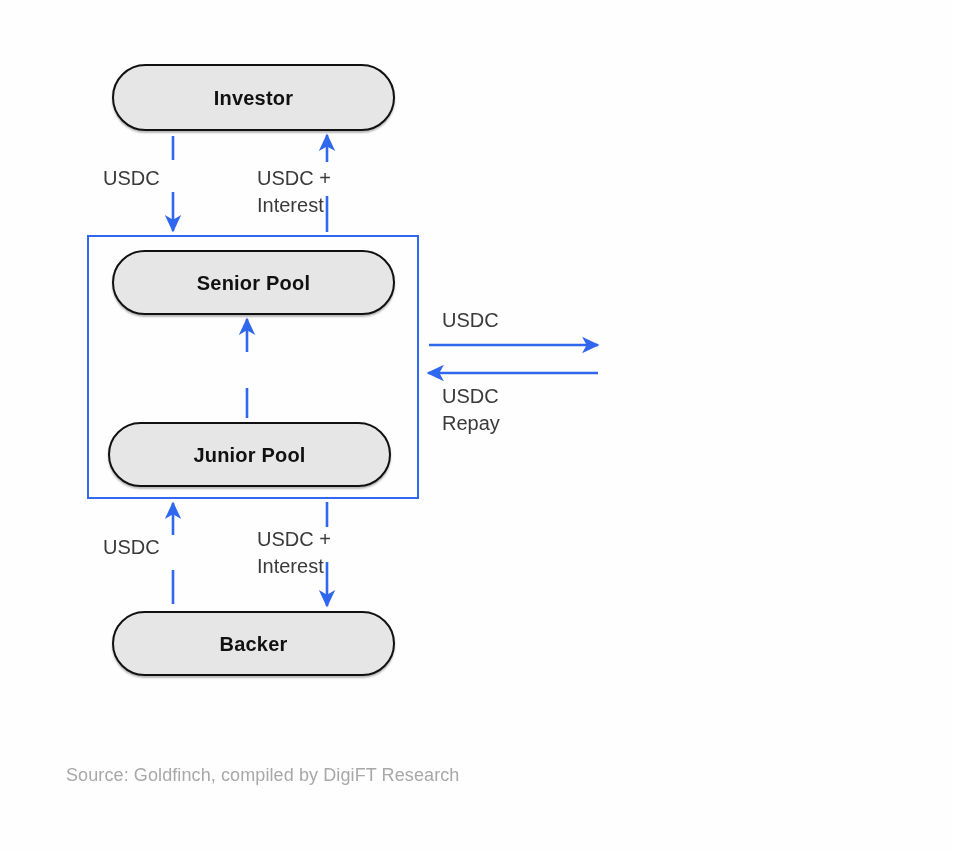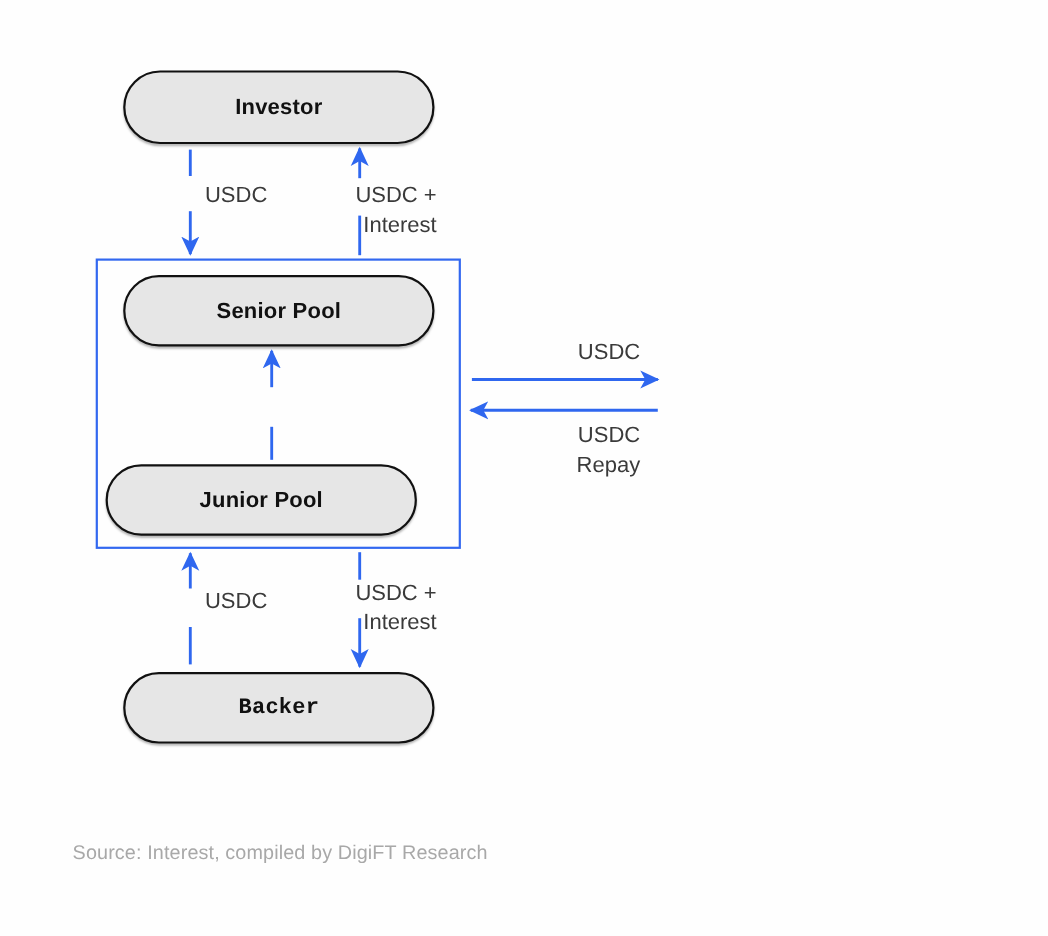--- a/index.html
+++ b/index.html
@@ -55,21 +55,21 @@
     background: transparent;
   }
 
   .edge-label {
     position: absolute;
     font-size: 20px;
     color: #3a3a3a;
     font-weight: 400;
     line-height: 1.35;
     white-space: pre-line;
-    text-align: right;
+    text-align: left;
   }
 
   .source-note {
     position: absolute;
     font-size: 18px;
     color: #a8a8a8;
     font-weight: 400;
     letter-spacing: 0.1px;
   }
 </style>
@@ -122,40 +122,40 @@
   <div class="tranche-box" style="left:87px; top:235px; width:332px; height:264px;"></div>
 
   <div class="node node-light" style="left:112px; top:64px; width:283px; height:67px;">
     <span class="node-label">Investor</span>
   </div>
 
   <div class="node node-light" style="left:112px; top:250px; width:283px; height:65px;">
     <span class="node-label">Senior Pool</span>
   </div>
 
-  <div class="node node-light" style="left:96px; top:422px; width:283px; height:65px;">
+  <div class="node node-light" style="left:108px; top:422px; width:283px; height:65px;">
     <span class="node-label">Junior Pool</span>
   </div>
 
-  <div class="node node-light" style="left:112px; top:611px; width:283px; height:65px;font-family:Liberation Mono, monospace;">
+  <div class="node node-light" style="left:112px; top:611px; width:283px; height:65px;">
     <span class="node-label">Backer</span>
   </div>
 
 
   <div class="edge-label" style="left:103px; top:165px; width:140px;">USDC</div>
 
   <div class="edge-label" style="left:257px; top:165px; width:140px;">USDC +
 Interest</div>
 
 
   <div class="edge-label" style="left:442px; top:307px; width:140px;">USDC</div>
 
   <div class="edge-label" style="left:442px; top:383px; width:140px;">USDC
 Repay</div>
 
   <div class="edge-label" style="left:103px; top:534px; width:140px;">USDC</div>
 
   <div class="edge-label" style="left:257px; top:526px; width:140px;">USDC +
 Interest</div>
 
-  <div class="source-note" style="left:66px; top:765px;">Source: Interest, compiled by DigiFT Research</div>
+  <div class="source-note" style="left:66px; top:765px;">Source: Goldfinch, compiled by DigiFT Research</div>
 
 </div>
 
 </body></html>

